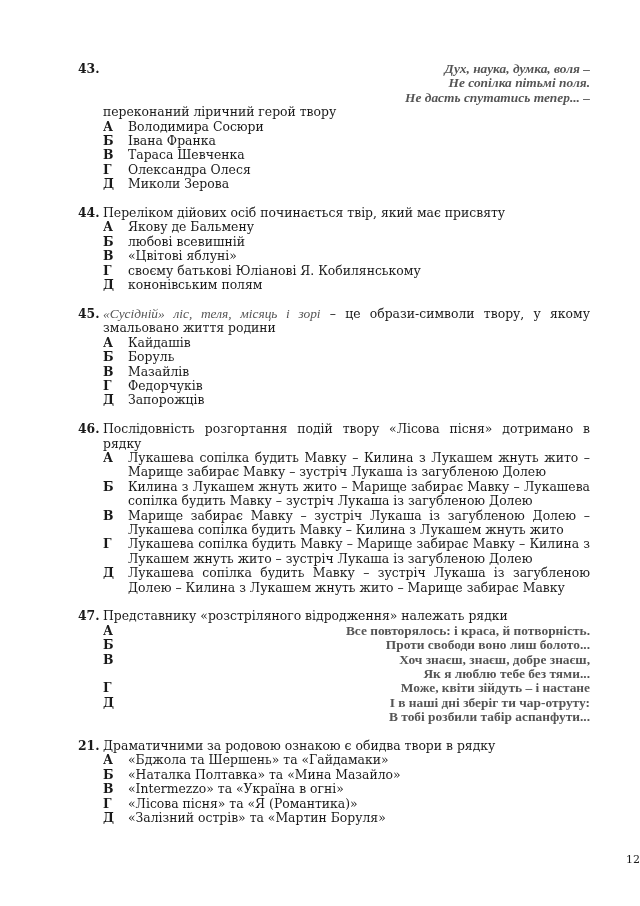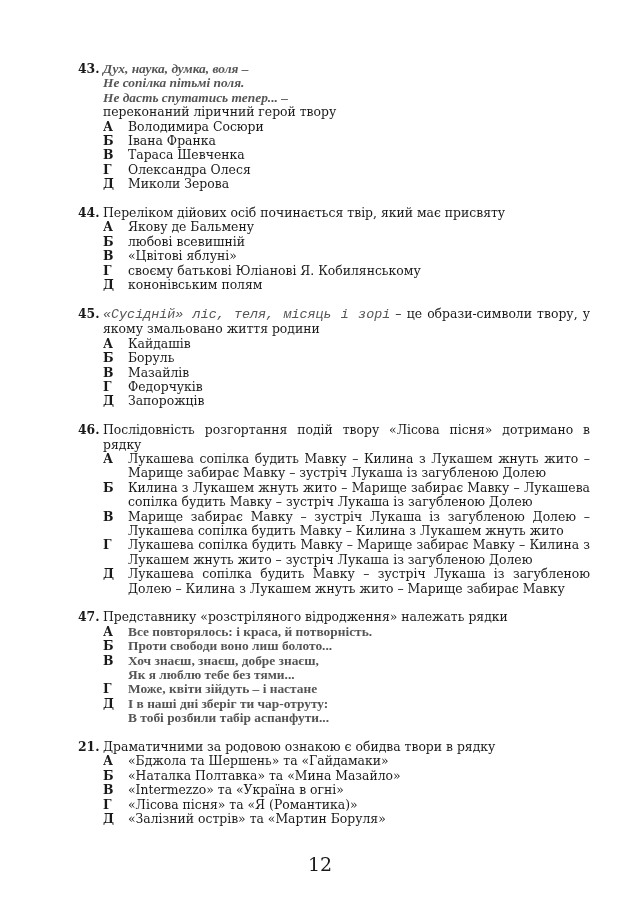--- a/index.html
+++ b/index.html
@@ -6,26 +6,26 @@
   body {
     width: 640px; height: 906px; position: relative; overflow: hidden;
     font-family: "DejaVu Serif", "Liberation Serif", serif;
     color: #1a1a1a;
   }
   .page { position: absolute; left: 58px; top: 62px; width: 512px; margin-left: 20px; }
   .q { position: relative; padding-left: 25px; font-size: 12.4px; line-height: 14.4px; margin-bottom: 14.4px; }
   .q .num { position: absolute; left: 0; top: 0; font-weight: bold; }
   .stem { text-align: justify; }
   .quote { font-style: italic; color: #555555; font-weight: bold; font-family: "Liberation Serif", "DejaVu Serif", serif; font-size: 13.4px; }
-  .stem .quote { font-weight: normal; font-family: Liberation Mono, monospace; }
+  .stem .quote { font-weight: normal; }
   .opt { position: relative; padding-left: 25px; text-align: justify; }
   .opt .letter { position: absolute; left: 0; top: 0; font-weight: bold; }
   .opt .it { color: #555555; font-weight: bold; font-family: "Liberation Serif", "DejaVu Serif", serif; font-size: 13.4px; }
-  .line { display: block; }
-  .pagenum { position: absolute; top: 853px; left: 0; width: 640px; text-align: center; font-size: 19px; }
+  .line { display: block; text-align: right; }
+  .pagenum { position: absolute; top: 853px; left: 0; width: 640px; text-align: right; font-size: 11px; }
 </style>
 </head>
 <body>
 
 <div class="page">
 
   <div class="q">
     <span class="num">43.</span>
     <span class="line quote">Дух, наука, думка, воля –</span>
     <span class="line quote">Не сопілка пітьмі поля.</span>

